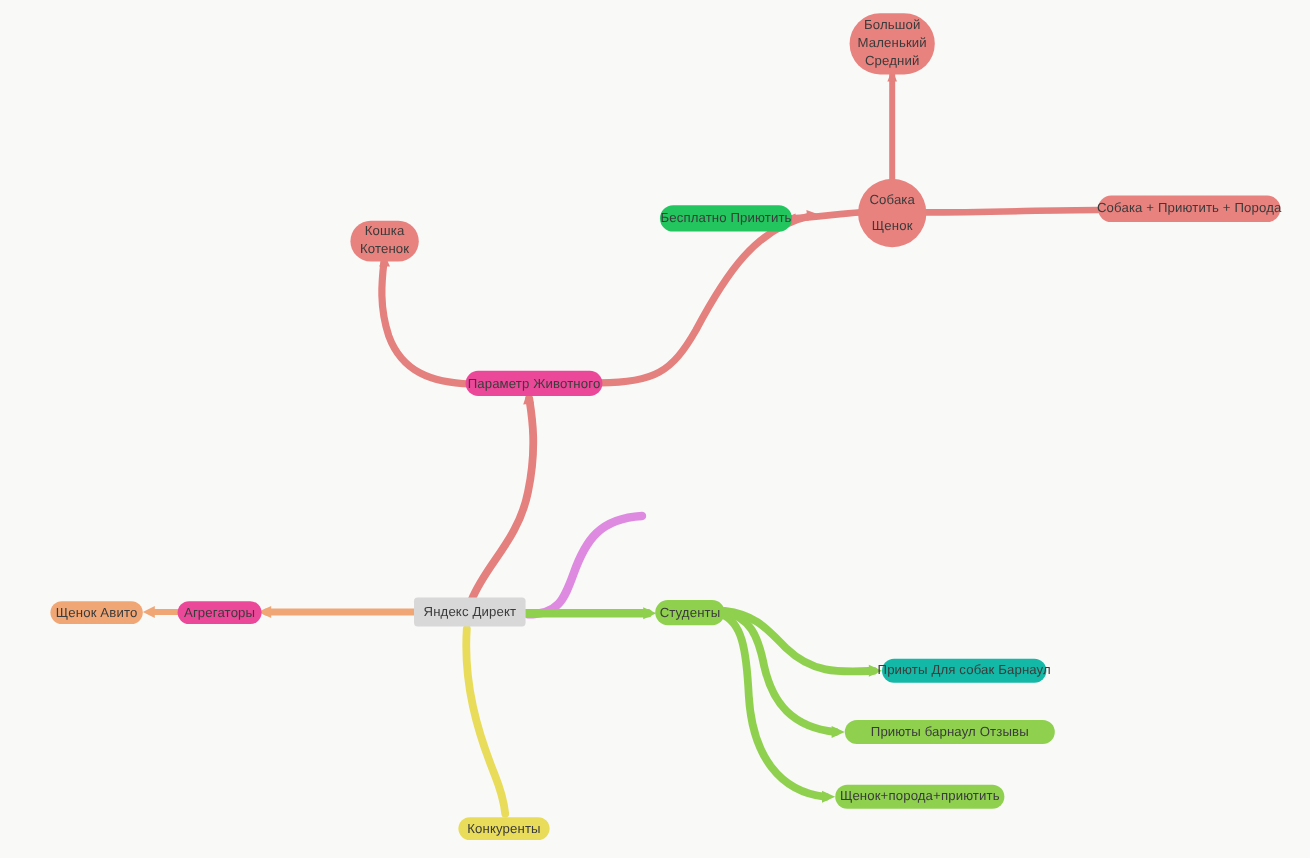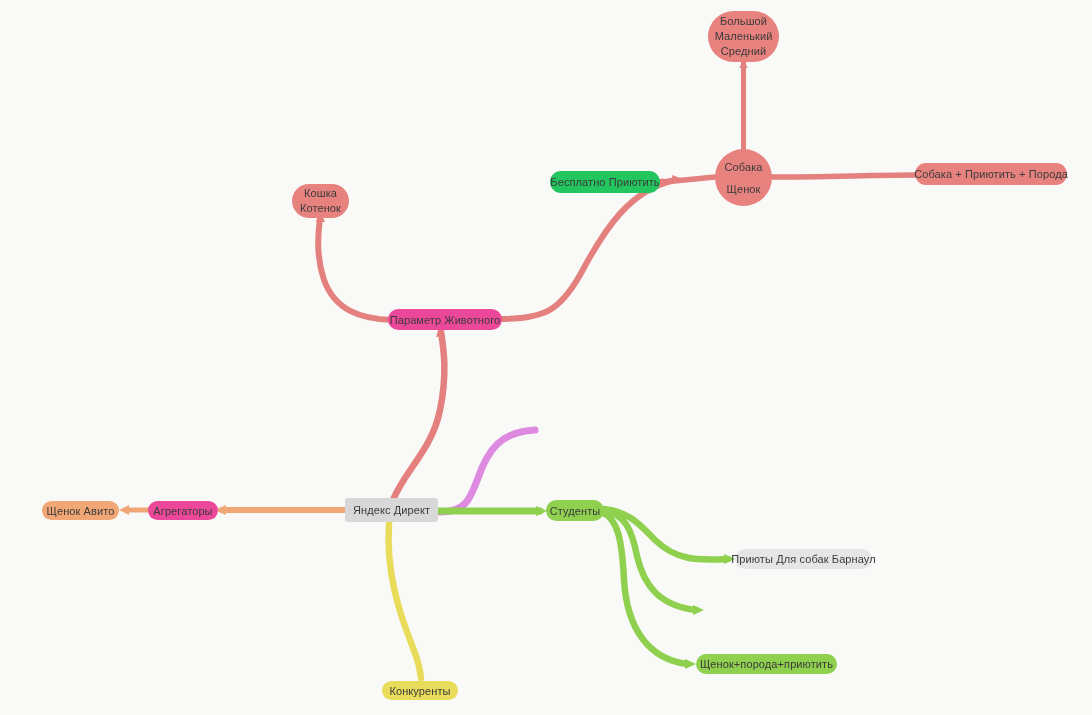--- a/index.html
+++ b/index.html
@@ -146,24 +146,27 @@
   </div>
 
   <div class="node pill" style="left:42px; top:501px; width:77px; height:19px; background:#f0a775;">
     <span class="node-label">Щенок Авито</span>
   </div>
 
   <div class="node pill" style="left:546px; top:500px; width:58px; height:21px; background:#8fd14f;">
     <span class="node-label">Студенты</span>
   </div>
 
-  <div class="node pill" style="left:735px; top:549px; width:137px; height:20px; background:#e5e5e5;">
+  <div class="node pill" style="left:735px; top:549px; width:137px; height:20px; background:#14b8a6;">
     <span class="node-label">Приюты Для собак Барнаул</span>
   </div>
 
+  <div class="node pill" style="left:704px; top:600px; width:175px; height:20px; background:#8fd14f;">
+    <span class="node-label">Приюты барнаул Отзывы</span>
+  </div>
 
   <div class="node pill" style="left:696px; top:654px; width:141px; height:20px; background:#8fd14f;">
     <span class="node-label">Щенок+порода+приютить</span>
   </div>
 
   <div class="node pill" style="left:382px; top:681px; width:76px; height:19px; background:#e8dc5a;">
     <span class="node-label">Конкуренты</span>
   </div>
 
 </div>

